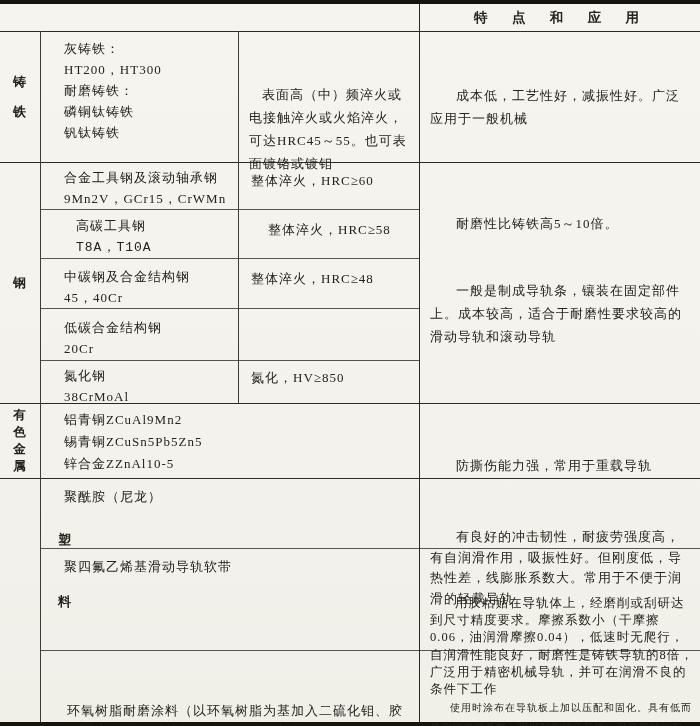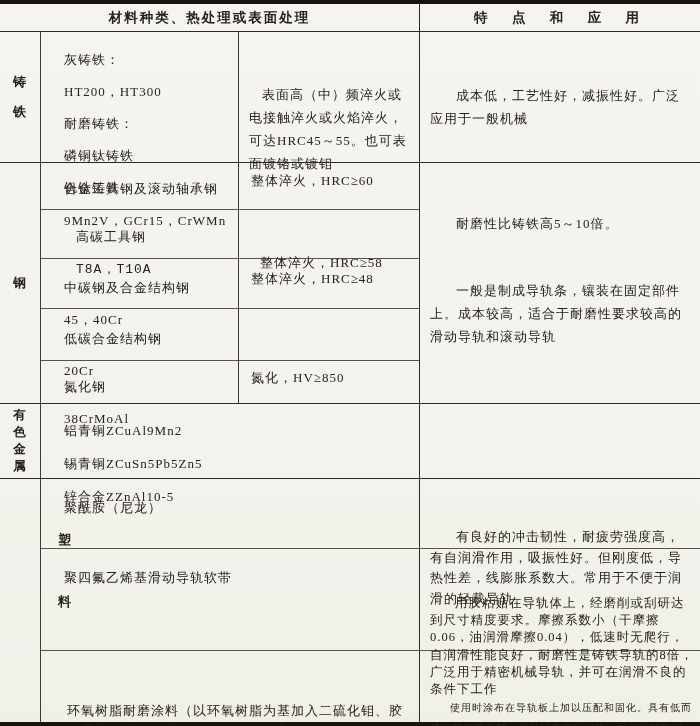--- a/index.html
+++ b/index.html
@@ -18,21 +18,21 @@
   .hline{position:absolute;height:1px;background:#2b2a23;}
   .hline.sub{background:#57544a;}
   .hline.thick{height:4px;background:#16140d;}
   .vline{position:absolute;width:1px;background:#2b2a23;}
   .vline.inner{background:#3d3b33;}
   .hdr{display:flex;align-items:center;justify-content:center;font-size:13.5px;font-weight:bold;letter-spacing:2px;}
   .hdr.spread{letter-spacing:7px;word-spacing:7px;}
   .group{display:flex;align-items:center;justify-content:center;font-weight:bold;}
   .group .gtxt{width:1.25em;text-align:center;word-break:break-all;line-break:anywhere;}
   .para{text-indent:2em;margin-top:44px;}
-  .mat-line{white-space:nowrap;margin-top:11px;}
+  .mat-line{white-space:nowrap;}
 </style>
 </head>
 <body>
 
 <div class="page">
 
   <div class="hline thick" style="left:0;top:0;width:700px"></div>
   <div class="hline" style="left:0;top:31px;width:700px"></div>
   <div class="hline" style="left:0;top:162px;width:700px"></div>
   <div class="hline sub" style="left:40px;top:209px;width:379px"></div>
@@ -42,21 +42,20 @@
   <div class="hline" style="left:0;top:403px;width:700px"></div>
   <div class="hline" style="left:0;top:478px;width:700px"></div>
   <div class="hline sub" style="left:40px;top:548px;width:660px"></div>
   <div class="hline sub" style="left:40px;top:650px;width:660px"></div>
   <div class="hline thick" style="left:0;top:722px;width:700px"></div>
 
   <div class="vline" style="left:419px;top:4px;height:718px"></div>
   <div class="vline inner" style="left:40px;top:31px;height:691px"></div>
   <div class="vline inner" style="left:238px;top:31px;height:372px"></div>
 
-  <div class="cell hdr" style="left:0;top:4px;width:419px;height:27px">材料种类、热处理或表面处理</div>
   <div class="cell hdr spread" style="left:420px;top:4px;width:280px;height:27px">特 点 和 应 用</div>
 
   <div class="cell group" style="left:0;top:31px;width:40px;height:131px;line-height:30px">
     <div class="gtxt">铸铁</div>
   </div>
   <div class="cell" style="left:40px;top:31px;width:198px;height:131px;padding:7px 0 0 24px;">
     <div class="mat-line">灰铸铁：</div>
     <div class="mat-line">HT200，HT300</div>
     <div class="mat-line">耐磨铸铁：</div>
     <div class="mat-line">磷铜钛铸铁</div>
@@ -78,21 +77,21 @@
     <div class="mat-line">9Mn2V，GCr15，CrWMn</div>
   </div>
   <div class="cell" style="left:239px;top:162px;width:180px;height:47px;padding:8px 0 0 12px;">
     <div>整体淬火，HRC≥60</div>
   </div>
 
   <div class="cell" style="left:40px;top:209px;width:198px;height:49px;padding:7px 0 0 36px;font-family:Liberation Mono, monospace;">
     <div class="mat-line">高碳工具钢</div>
     <div class="mat-line">T8A，T10A</div>
   </div>
-  <div class="cell" style="left:248px;top:209px;width:180px;height:49px;padding:10px 0 0 12px;margin-top:33px;">
+  <div class="cell" style="left:256px;top:209px;width:180px;height:49px;padding:10px 0 0 12px;">
     <div>整体淬火，HRC≥58</div>
   </div>
 
   <div class="cell" style="left:40px;top:258px;width:198px;height:50px;padding:8px 0 0 24px;">
     <div class="mat-line">中碳钢及合金结构钢</div>
     <div class="mat-line">45，40Cr</div>
   </div>
   <div class="cell" style="left:239px;top:258px;width:180px;height:50px;padding:10px 0 0 12px;">
     <div>整体淬火，HRC≥48</div>
   </div>
@@ -116,20 +115,23 @@
   </div>
 
   <div class="cell group" style="left:0;top:403px;width:40px;height:75px;font-size:12.5px;line-height:17px;">
     <div class="gtxt">有色金属</div>
   </div>
   <div class="cell" style="left:40px;top:403px;width:379px;height:75px;padding:6px 0 0 24px;line-height:22px;">
     <div class="mat-line">铝青铜ZCuAl9Mn2</div>
     <div class="mat-line">锡青铜ZCuSn5Pb5Zn5</div>
     <div class="mat-line">锌合金ZZnAl10-5</div>
   </div>
+  <div class="cell" style="left:420px;top:403px;width:280px;height:75px;padding:8px 8px 0 10px;">
+    <div class="para">防撕伤能力强，常用于重载导轨</div>
+  </div>
 
   <div class="cell group" style="left:0;top:478px;width:40px;height:244px;line-height:62px;padding-bottom:58px;margin-left:45px;">
     <div class="gtxt">塑料</div>
   </div>
 
   <div class="cell" style="left:40px;top:478px;width:379px;height:70px;padding:8px 0 0 24px;">
     <div class="mat-line">聚酰胺（尼龙）</div>
   </div>
   <div class="cell" style="left:420px;top:478px;width:280px;height:70px;padding:5px 8px 0 10px;line-height:20.5px;">
     <div class="para">有良好的冲击韧性，耐疲劳强度高，有自润滑作用，吸振性好。但刚度低，导热性差，线膨胀系数大。常用于不便于润滑的轻载导轨</div>

